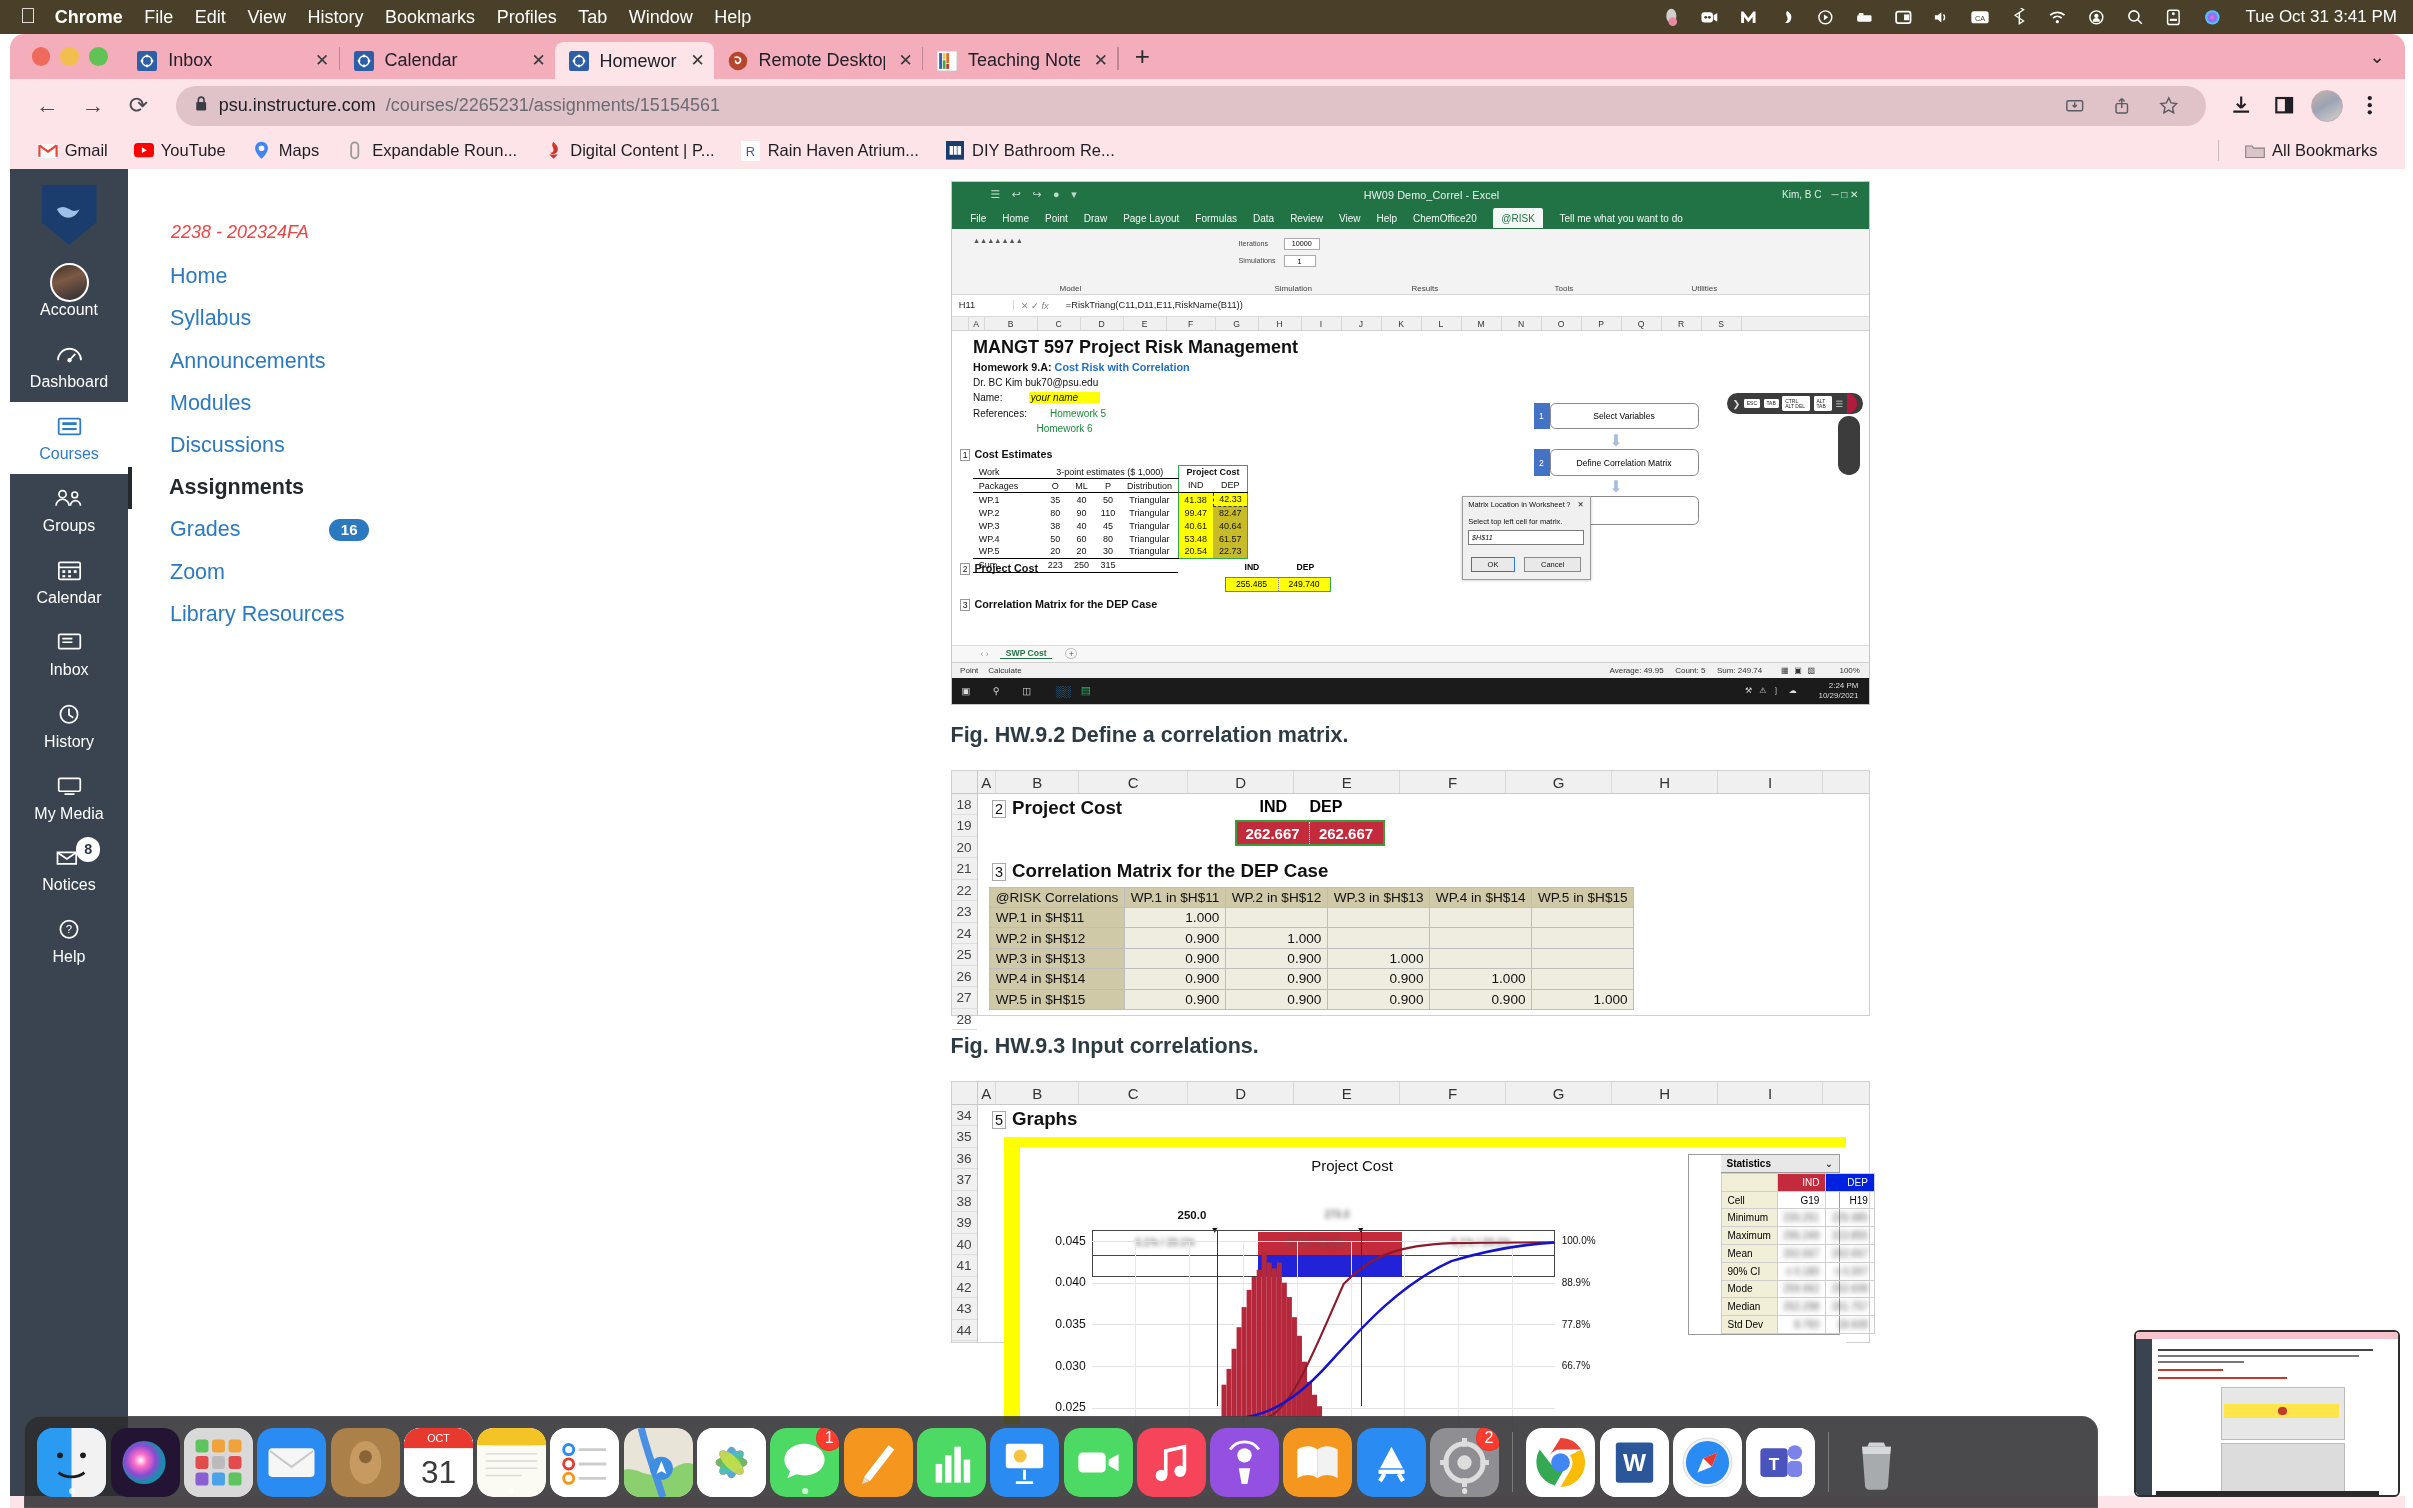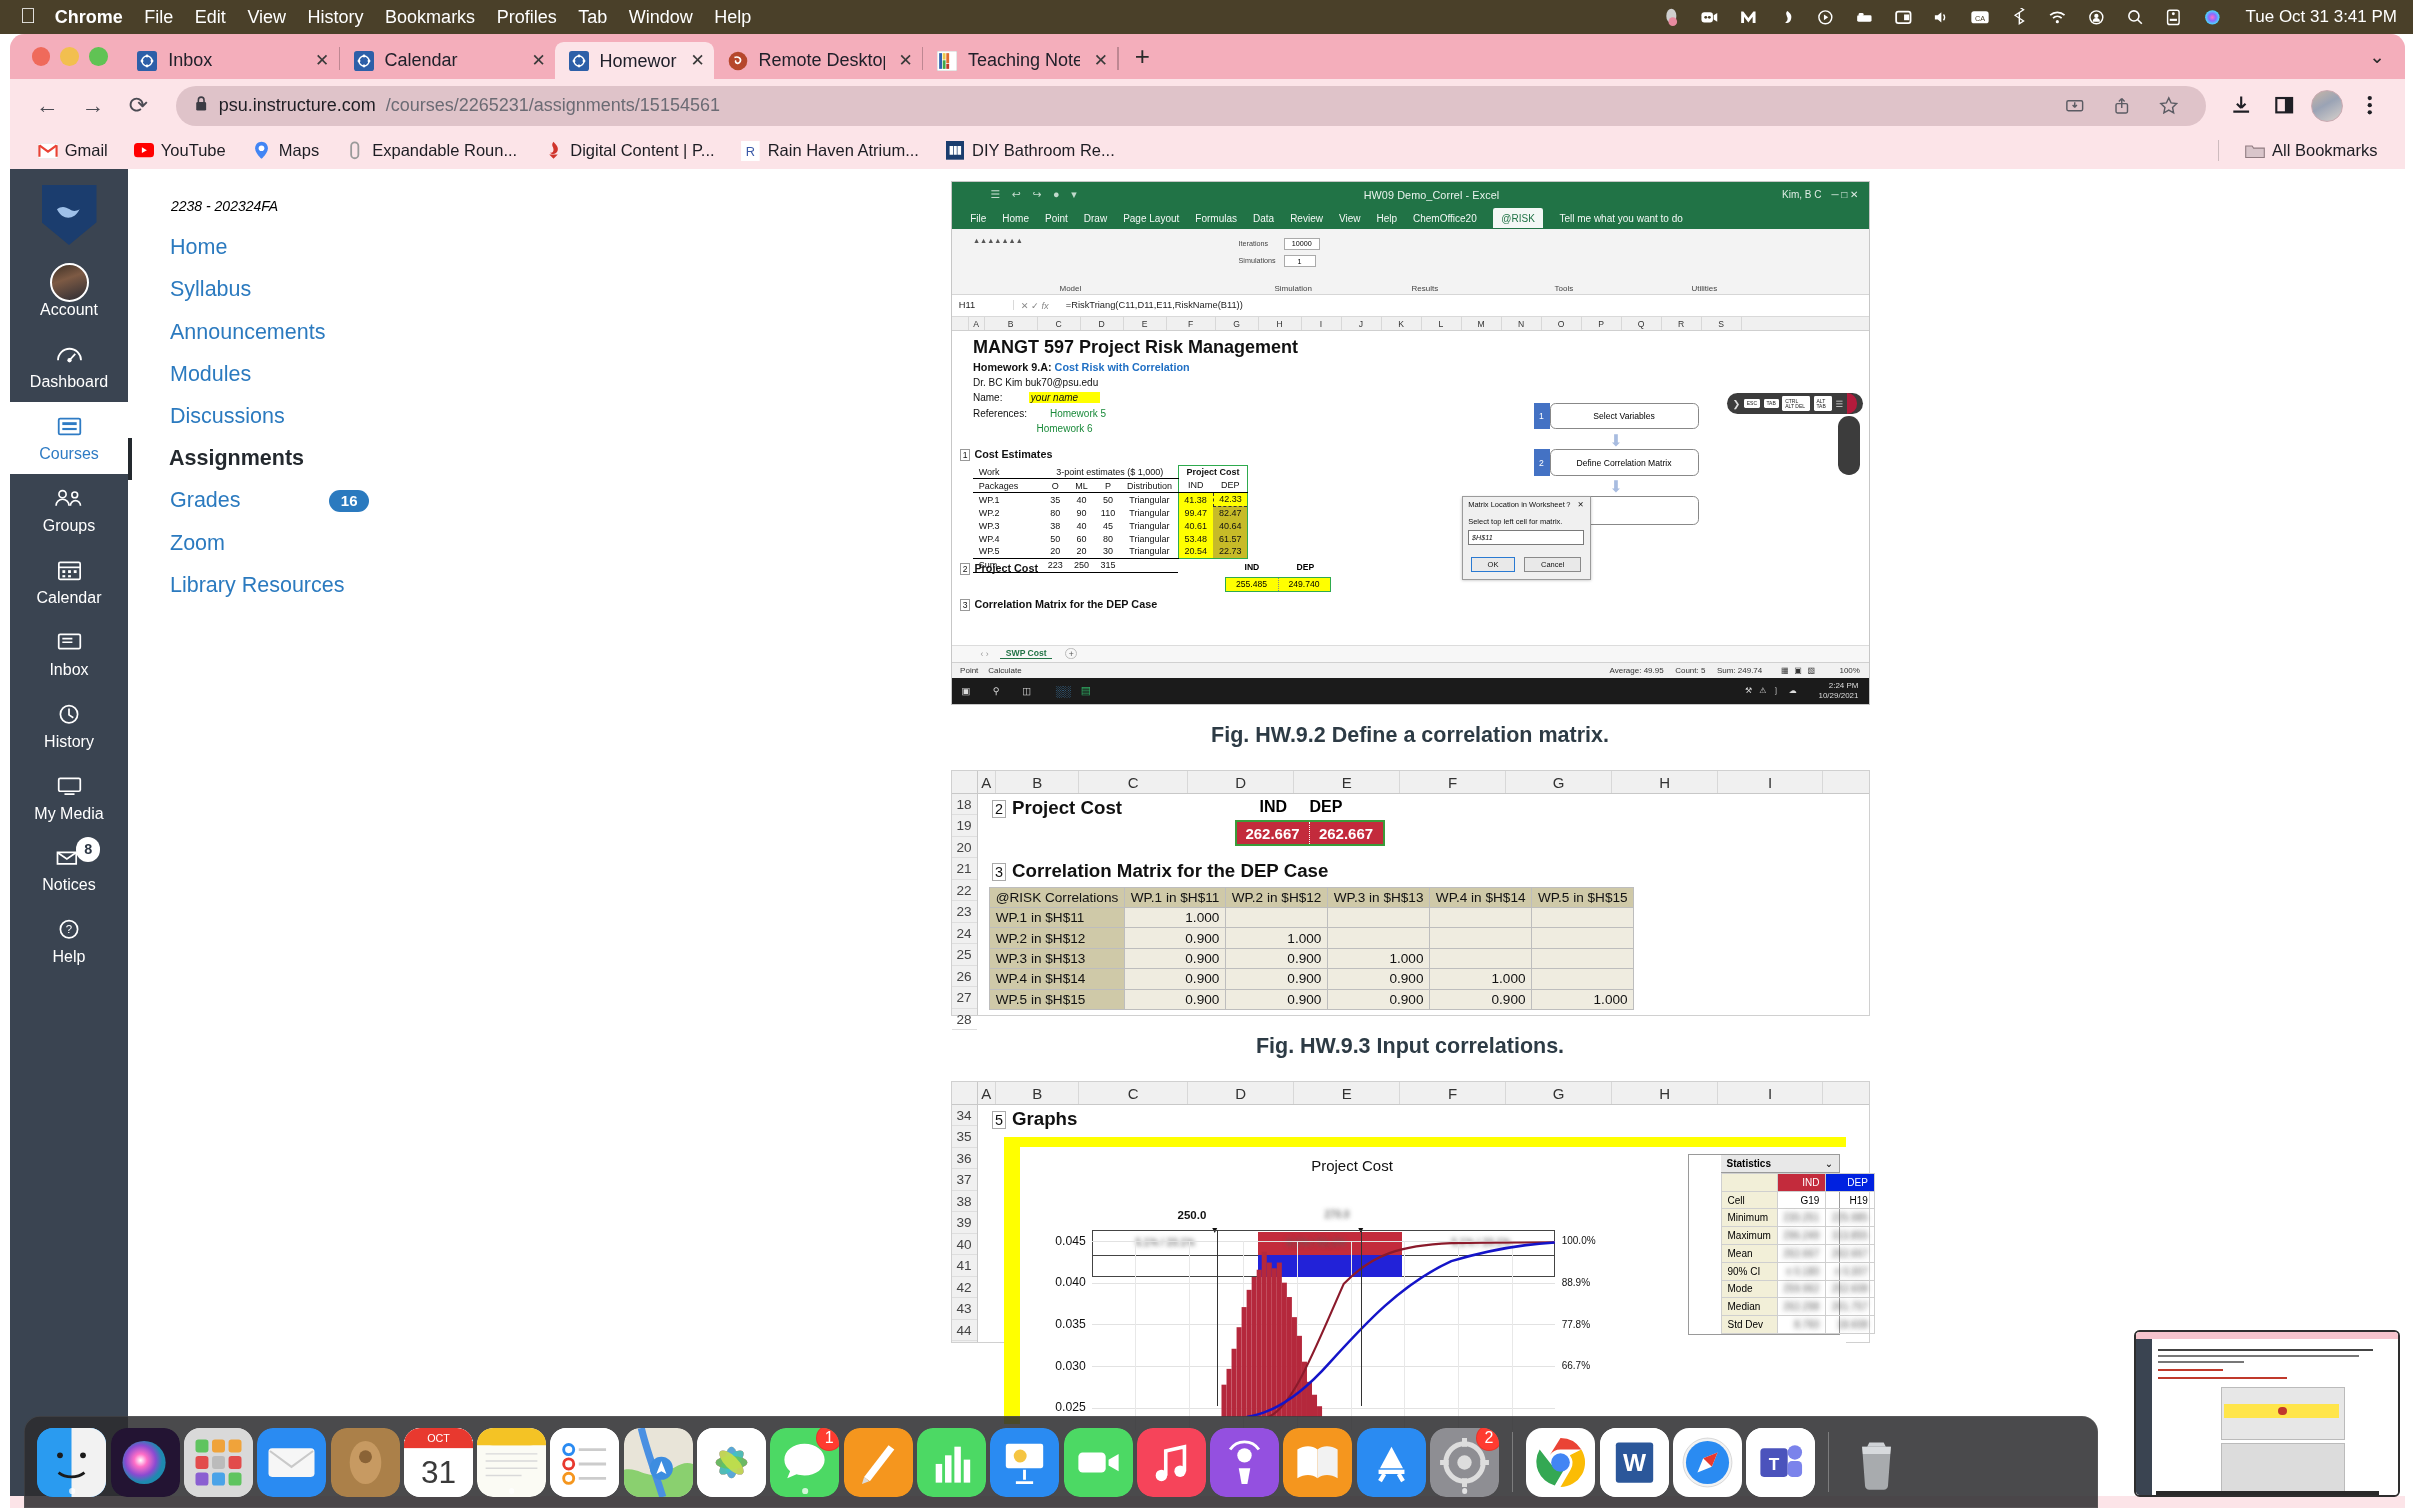--- a/index.html
+++ b/index.html
@@ -110,36 +110,36 @@
   .gnav .spacerg { flex: 1; }
   .gnav .collapse { padding-bottom: 32px; font-size: 21.5px; }
   .avatar-nav {
     width: 39px; height: 39px; border-radius: 50%;
     background: linear-gradient(160deg,#3d3026 0%, #7d5a44 40%, #2b2b33 100%);
     border: 2.2px solid #fff; margin: 0 auto;
   }
 
   
   .cnav { width: 287px; flex: none; padding: 21.5px 0 0 0; background:#fff; }
-  .cnav .term { font-size: 14px; color: #000000; padding: 7.2px 0 13px 43px; font-style: italic; }
+  .cnav .term { font-size: 18px; color: #ef4444; padding: 7.2px 0 13px 43px; font-style: italic; margin-top: 24px; }
   .cnav .citem {
     display:flex; align-items:center; font-size: 21.5px; color: #2b7abf;
     padding: 8.6px 0 8.6px 42px; position: relative;
   }
   .cnav .citem.active { color: #24292e; font-weight: bold; border-left: 4.3px solid #24292e; padding-left: 37px; }
   .cnav .citem .cbadge {
     margin-left: auto; margin-right: 46px;
     background: #2b7abf; color: #fff; border-radius: 13px;
     font-size: 15px; font-weight: bold; padding: 2.2px 11.5px; min-width: 37px; text-align:center;
   }
 
   
   .content { flex: 1; position: relative; padding-top: 11.5px; overflow: hidden; }
   .figwrap { width: 919px; margin: 0 auto; }
-  .figcap { text-align: center; font-size: 21.5px; font-weight: bold; color: #2d3b45; padding: 18.7px 0 21.5px 0; }
+  .figcap { font-size: 21.5px; font-weight: bold; color: #2d3b45; padding: 18.7px 0 21.5px 0; }
 
   
   .xlshot { width: 919px; height: 524px; position: relative; background: #fff; border: 0.7px solid #c7c7c7; overflow: hidden; }
   .xl-title { height: 26px; background: #217346; color: #eaf4ee; font-size: 10.8px; display:flex; align-items:center; }
   .xl-title .xl-t-center { flex:1; text-align:center; letter-spacing: 0.1px; }
   .xl-title .xl-t-right { padding-right: 10px; font-size: 10px; opacity: .95; }
   .xl-title .qat { padding-left: 39px; font-size: 10.8px; letter-spacing: 4.3px; opacity:.8; }
   .xl-ribtabs { height: 21.5px; background: #217346; color: #fff; font-size: 10px; display: flex; align-items: center; padding-left: 18.7px; gap: 16px; }
   .xl-ribtabs .rt { opacity: .95; }
   .xl-ribtabs .rt.sel { background: #fff; color: #217346; padding: 4.3px 8.6px; border-radius: 2.2px 2.2px 0 0; }

